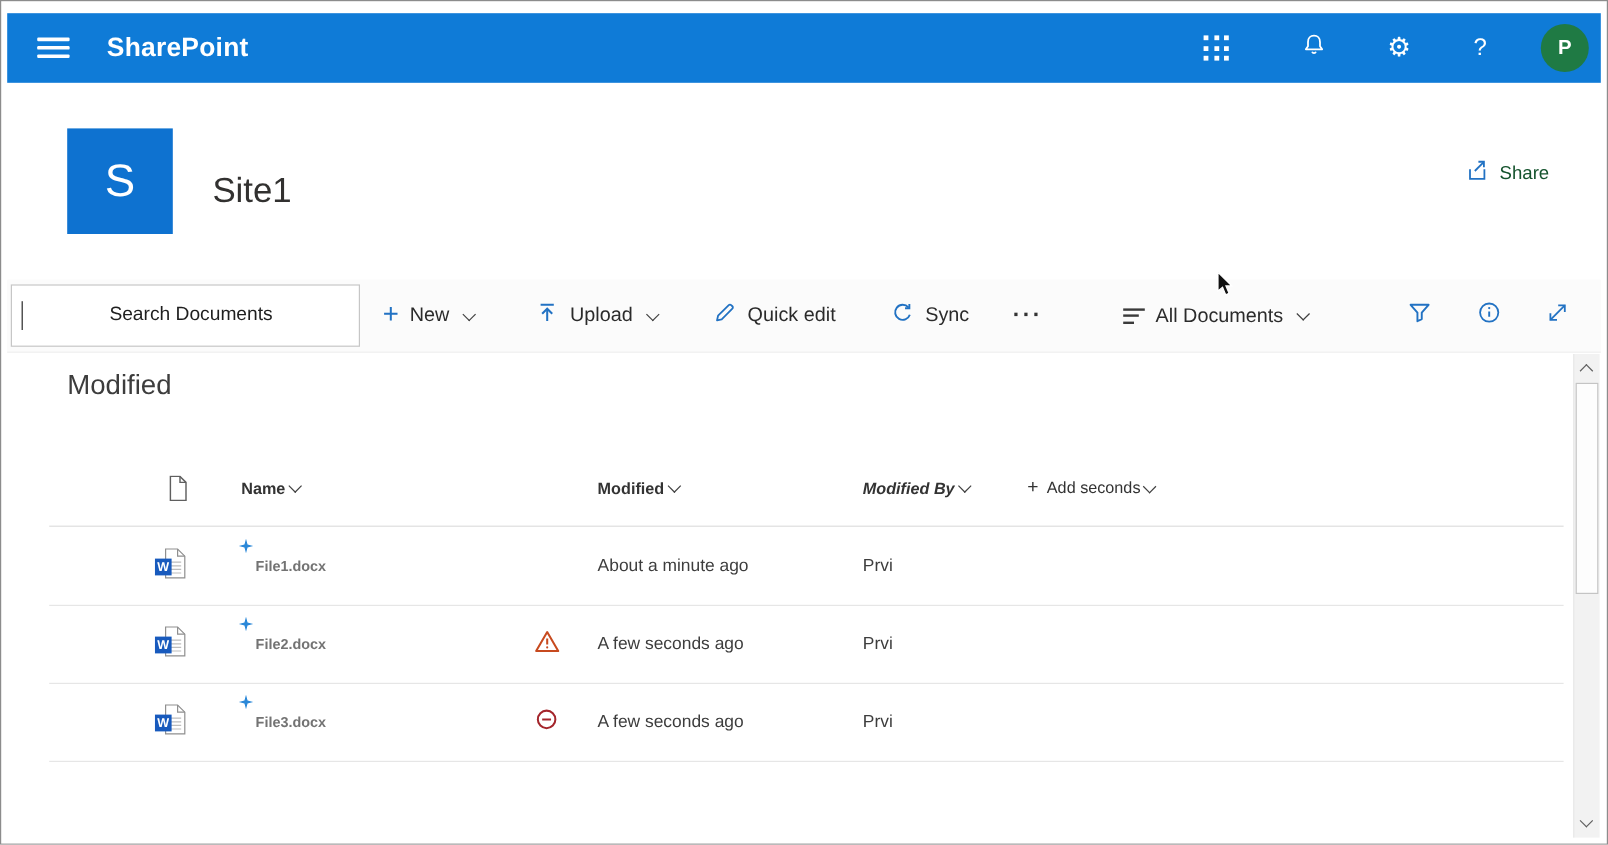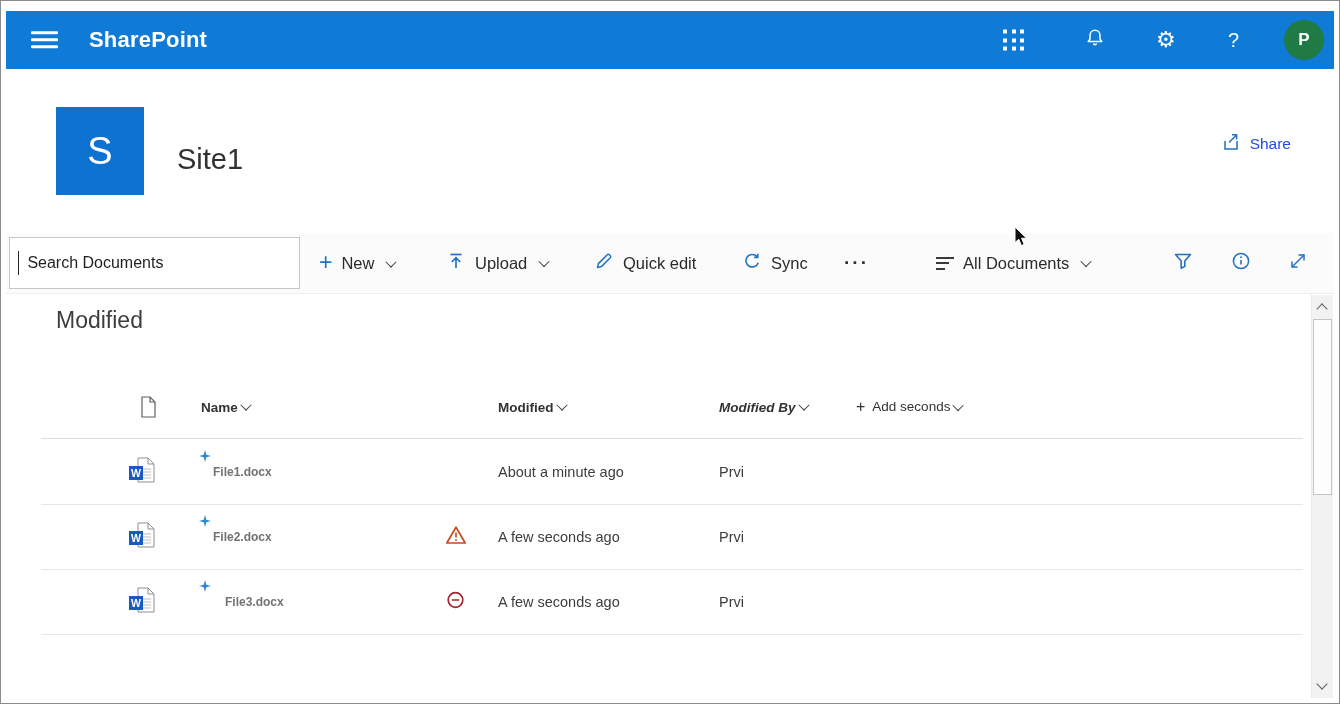--- a/index.html
+++ b/index.html
@@ -15,27 +15,27 @@
   .waffle i{width:4px;height:4px;background:#fff;}
   .suite-icon{color:#fff;cursor:pointer;}
   .bell{left:1077px;}
   .gear{left:1150px;font-size:22px;line-height:1;}
   .help{left:1222px;font-size:20px;font-weight:400;}
   .avatar{left:1278px;width:40px;height:40px;border-radius:50%;background:#1f7a44;color:#fff;display:flex;align-items:center;justify-content:center;font-size:17px;font-weight:bold;cursor:pointer;}
 
   
   .site-logo{position:absolute;left:55px;top:106px;width:88px;height:88px;background:#0e72d0;color:#fff;display:flex;align-items:center;justify-content:center;font-size:38px;cursor:pointer;}
   .site-name{position:absolute;left:176px;top:142px;font-size:29px;color:#323130;cursor:pointer;}
-  .share-btn{position:absolute;right:48px;top:131px;display:flex;align-items:center;gap:9px;font-size:15.5px;color:#1d4ed8;cursor:pointer;}
+  .share-btn{position:absolute;right:48px;top:131px;display:flex;align-items:center;gap:9px;font-size:15.5px;color:#14532d;cursor:pointer;}
 
   
   .commandbar{position:absolute;left:5px;right:5px;top:232px;height:60px;background:#fbfbfb;border-bottom:1px solid #efefef;}
   .commandbar .abs{position:absolute;top:50%;transform:translateY(-50%);}
   .searchbox{left:3px;width:291px;height:52px;box-sizing:border-box;background:#fff;border:1px solid #c6c6c6;display:flex;align-items:center;}
-  .searchbox input{border:none;outline:none;width:100%;height:100%;padding:0 8px;font-size:16px;font-family:"Liberation Sans",sans-serif;color:#1d4ed8;background:transparent;}
+  .searchbox input{border:none;outline:none;width:100%;height:100%;padding:0 8px;font-size:16px;font-family:"Liberation Sans",sans-serif;color:#1d4ed8;background:transparent;text-align:center;}
   .searchbox input::placeholder{color:#1f1f1f;opacity:1;}
   .caret{width:1.5px;height:24px;background:#2a2a2a;margin-left:8px;}
   .cmd-btn{display:flex;align-items:center;gap:9px;font-size:16.5px;color:#2b2b2b;cursor:pointer;white-space:nowrap;}
   .plus{color:#2272c3;font-size:23px;font-weight:400;line-height:1;margin-top:-2px;}
   .more{font-size:19px;font-weight:bold;letter-spacing:2px;color:#333;}
   .viewlines{display:inline-block;}
   .viewlines i{display:block;height:2px;background:#3a3a3a;margin:3.5px 0;}
   .viewlines i:nth-child(1){width:18px;}.viewlines i:nth-child(2){width:13px;}.viewlines i:nth-child(3){width:9px;}
   .chev{display:inline-block;width:7px;height:7px;border-right:1.6px solid #404040;border-bottom:1.6px solid #404040;transform:rotate(45deg) translate(-1px,-1px);margin-left:4px;}
 
@@ -269,21 +269,21 @@
           <path d="M12 12h10M12 15h10M12 18h10M12 21h10" stroke="#bdbdbd"></path>
           <rect x="0" y="9" width="14" height="14" fill="#185abd"></rect>
           <text x="7" y="19.5" font-size="10.5" font-weight="bold" fill="#fff" text-anchor="middle" font-family="Liberation Sans,sans-serif">W</text>
         </svg>
     </span>
     <span class="cell sparkle" style="left:198px;">
       <svg width="12" height="12" viewBox="0 0 12 12">
           <path d="M6 0 7.3 4.7 12 6 7.3 7.3 6 12 4.7 7.3 0 6 4.7 4.7Z" fill="#2b88d8"></path>
         </svg>
     </span>
-    <span class="cell fname" style="left:212px;margin-left:12px;">File3.docx</span>
+    <span class="cell fname" style="left:212px;">File3.docx</span>
     <span class="cell" style="left:445px;">
       <svg width="19" height="19" viewBox="0 0 19 19" fill="none" stroke="#a4262c" stroke-width="1.7">
           <circle cx="9.5" cy="9.5" r="7.3"></circle>
           <path d="M5.8 9.5h7.4"></path>
         </svg>
     </span>
     <span class="cell ftime" style="left:497px;">A few seconds ago</span>
     <span class="cell fby" style="left:718px;">Prvi</span>
   </div>
 

